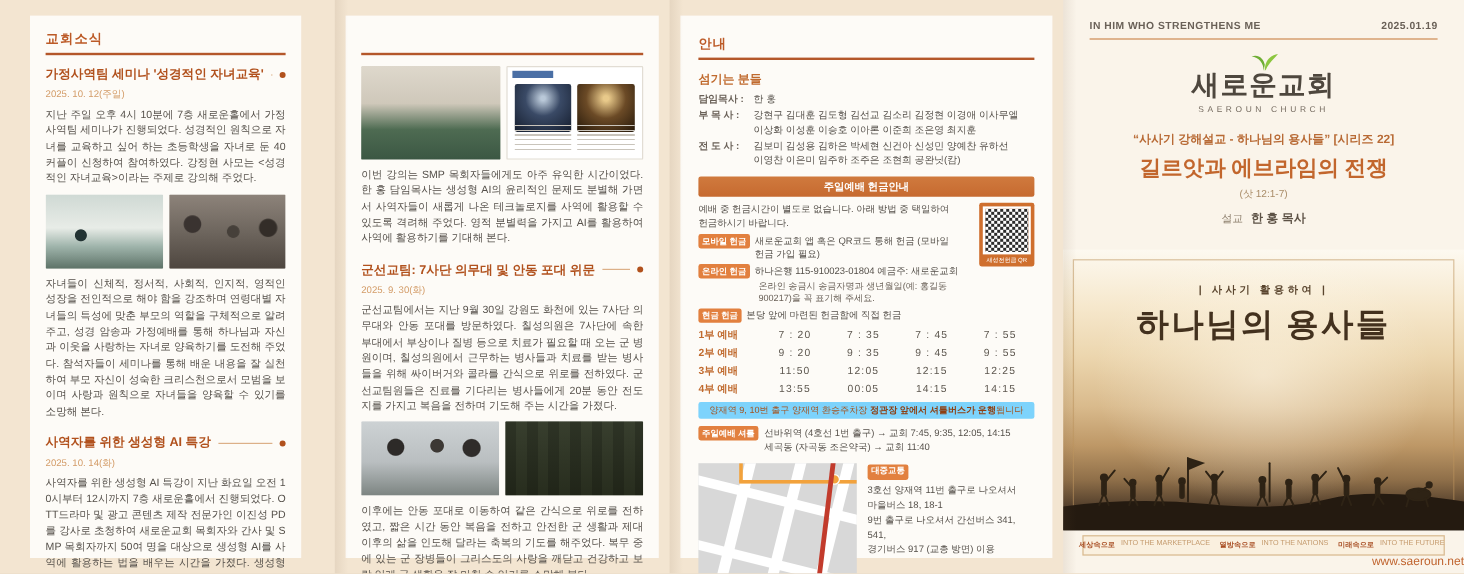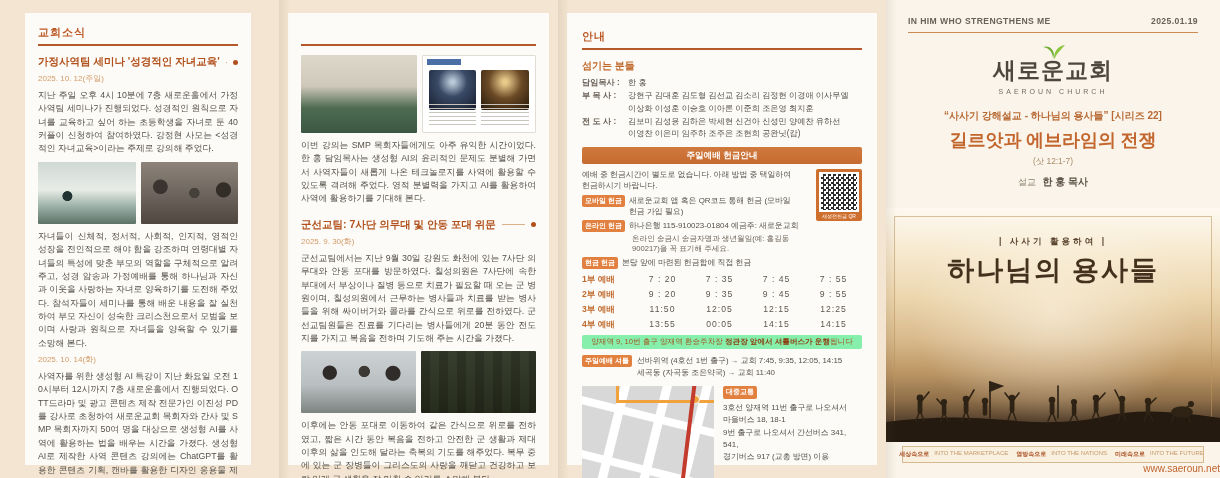--- a/index.html
+++ b/index.html
@@ -67,21 +67,21 @@
          white-space:nowrap;flex:0 0 auto;}
   .off-sub{font-size:7.6px;color:#6a6158;margin:-1px 0 3px 50px;}
   .qr-box{flex:0 0 46px;}
   .qr-frame{width:46px;background:#cf6f2e;padding:3px 3px 1px 3px;border-radius:2px;}
   .qr-code{width:40px;height:40px;background:
      repeating-conic-gradient(#2b2b2b 0% 25%,#ffffff 0% 50%);background-size:5px 5px;border:2px solid #fff;}
   .qr-cap{font-size:5px;color:#fff;text-align:center;padding:1px 0;}
   .sh-row{display:flex;font-size:8.6px;padding:1.5px 0;}
   .sh-label{flex:0 0 52px;color:#c06a2e;font-weight:bold;}
   .sh-time{flex:1;text-align:center;color:#5d574f;letter-spacing:1px;}
-  .sh-note{background:#86efac;border-radius:2px;text-align:center;font-size:7.6px;color:#a35420;
+  .sh-note{background:#7dd3fc;border-radius:2px;text-align:center;font-size:7.6px;color:#a35420;
            padding:2px 0;margin-top:3px;}
   .sh-note b{color:#8d3f12;}
   .sh2{display:flex;gap:5px;margin-top:6px;font-size:7.9px;align-items:flex-start;}
   .sh2 .lines div{line-height:1.5;color:#55504a;}
   .mt-row{display:flex;gap:9px;margin-top:7px;}
   .map{flex:0 0 132px;height:112px;background:#d8d8d8;position:relative;overflow:hidden;}
   .map .st{position:absolute;background:#ffffff;}
   .map .stv{width:9px;height:160%;top:-20%;}
   .map .sth{height:8px;width:160%;left:-20%;}
   .map .orange{position:absolute;background:#f2a23c;}
@@ -136,20 +136,25 @@
         <span class="art-dot"></span>
       </div>
       <div class="art-date">2025. 10. 12(주일)</div>
       <div class="body-txt">지난 주일 오후 4시 10분에 7층 새로운홀에서 가정사역팀 세미나가 진행되었다. 성경적인 원칙으로 자녀를 교육하고 싶어 하는 초등학생을 자녀로 둔 40커플이 신청하여 참여하였다. 강정현 사모는 &lt;성경적인 자녀교육&gt;이라는 주제로 강의해 주었다.</div>
       <div class="photo-row">
         <div class="ph ph-speaker"></div>
         <div class="ph ph-audience"></div>
       </div>
       <div class="body-txt">자녀들이 신체적, 정서적, 사회적, 인지적, 영적인 성장을 전인적으로 해야 함을 강조하며 연령대별 자녀들의 특성에 맞춘 부모의 역할을 구체적으로 알려주고, 성경 암송과 가정예배를 통해 하나님과 자신과 이웃을 사랑하는 자녀로 양육하기를 도전해 주었다. 참석자들이 세미나를 통해 배운 내용을 잘 실천하여 부모 자신이 성숙한 크리스천으로서 모범을 보이며 사랑과 원칙으로 자녀들을 양육할 수 있기를 소망해 본다.</div>
 
+      <div class="art-head" style="margin-top:12px;">
+        <span class="art-title">사역자를 위한 생성형 AI 특강</span>
+        <span class="art-line"></span>
+        <span class="art-dot"></span>
+      </div>
       <div class="art-date">2025. 10. 14(화)</div>
       <div class="body-txt">사역자를 위한 생성형 AI 특강이 지난 화요일 오전 10시부터 12시까지 7층 새로운홀에서 진행되었다. OTT드라마 및 광고 콘텐츠 제작 전문가인 이진성 PD를 강사로 초청하여 새로운교회 목회자와 간사 및 SMP 목회자까지 50여 명을 대상으로 생성형 AI를 사역에 활용하는 법을 배우는 시간을 가졌다. 생성형 AI로 제작한 사역 콘텐츠 강의에는 ChatGPT를 활용한 콘텐츠 기획, 캔바를 활용한 디자인 응용물 제작, 캡컷을 활용한 영상 제작까지 직접 만들어 실습해 보았다.</div>
     </div>
   </div>
 
   <div class="panel" id="p2">
     <div class="card">
       <div class="sec-head"></div>
       <div class="sec-rule"></div>
 

